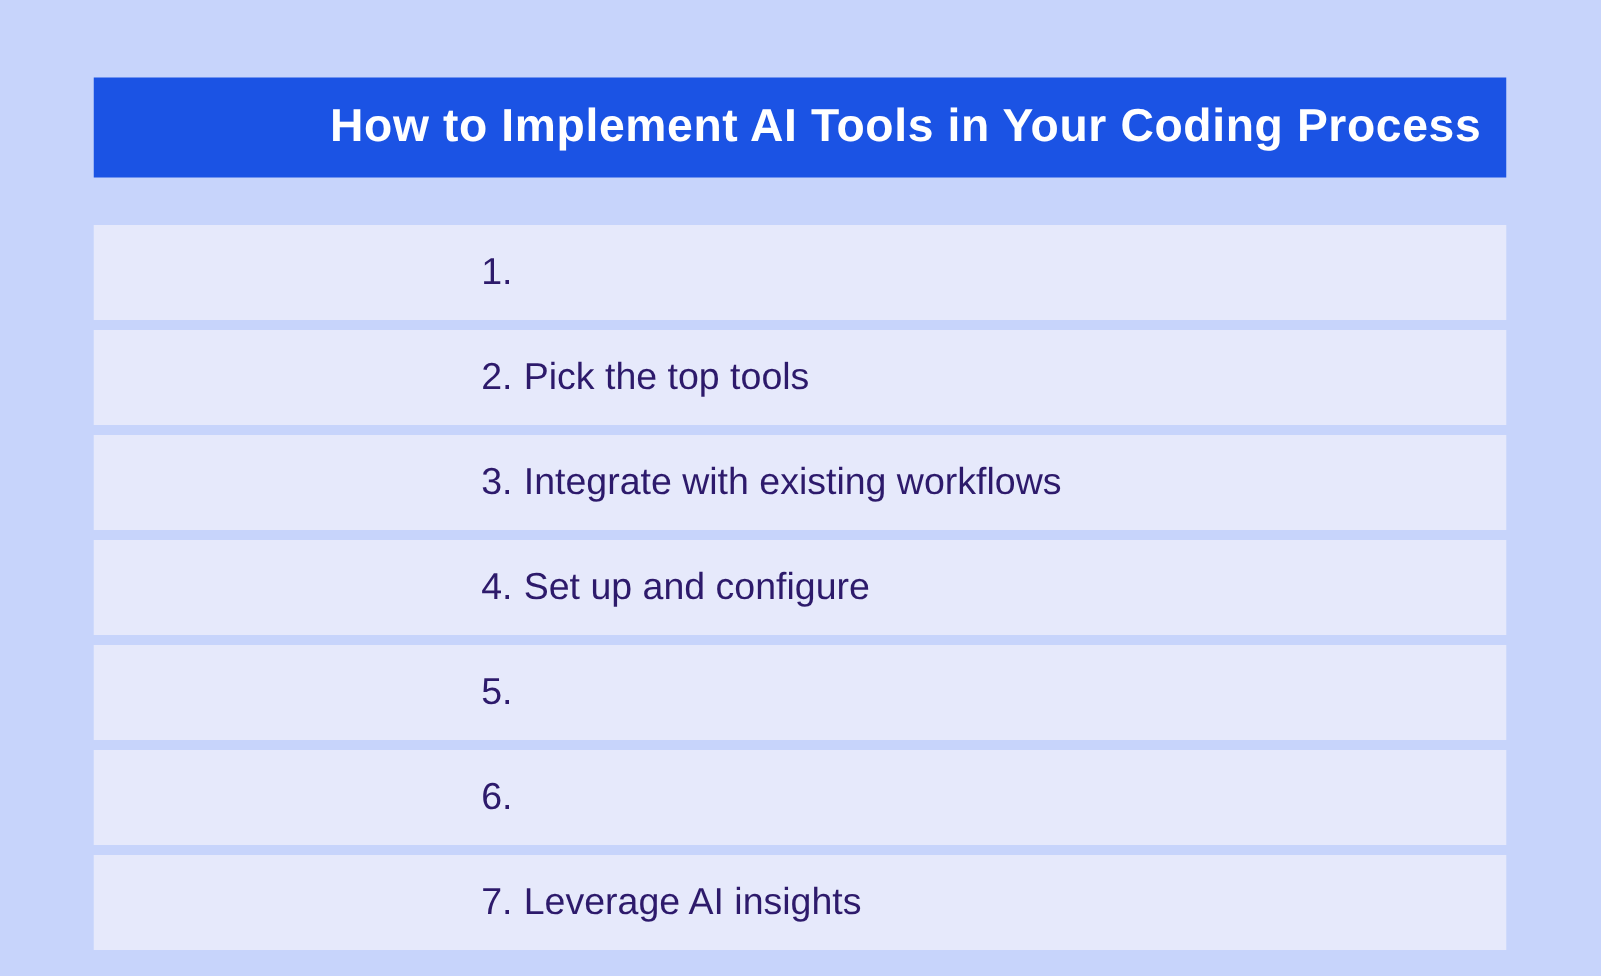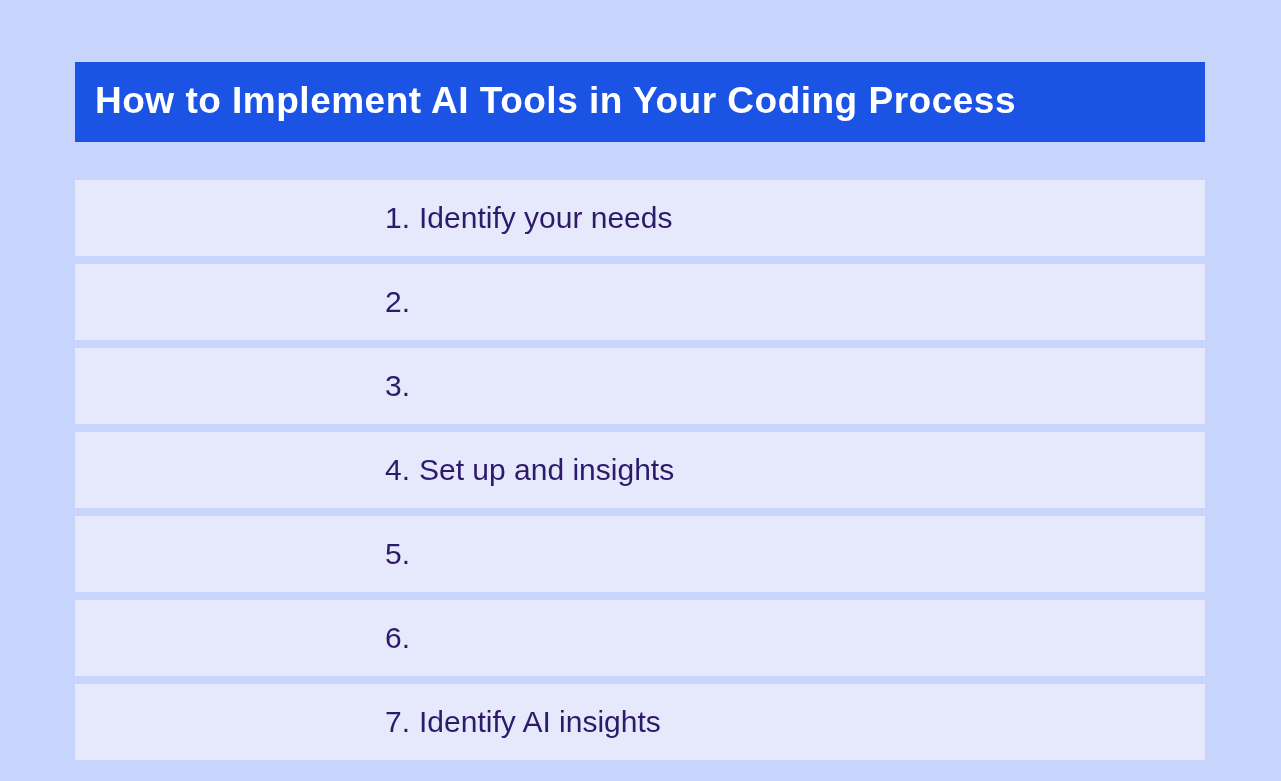--- a/index.html
+++ b/index.html
@@ -15,21 +15,21 @@
     left: 75px;
     top: 62px;
     width: 1130px;
   }
   .title-bar {
     background: #1b53e4;
     color: #ffffff;
     font-size: 37px;
     font-weight: 900;
     letter-spacing: 0.5px;
-    text-align: left;
+    text-align: right;
     padding: 18px 20px 20px 20px;
     font-stretch: expanded;
   }
   .list {
     margin-top: 38px;
   }
   .row {
     display: flex;
     align-items: center;
     height: 76px;
@@ -46,36 +46,37 @@
   }
 </style>
 </head>
 <body>
 
 <div class="card">
   <div class="title-bar">How to Implement AI Tools in Your Coding Process</div>
   <div class="list">
     <div class="row">
       <span class="num">1.</span>
-      <span>Identify your needs</span>
     </div>
     <div class="row">
       <span class="num">2.</span>
+      <span>Pick the top tools</span>
     </div>
     <div class="row">
       <span class="num">3.</span>
+      <span>Integrate with existing workflows</span>
     </div>
     <div class="row">
       <span class="num">4.</span>
-      <span>Set up and insights</span>
+      <span>Set up and configure</span>
     </div>
     <div class="row">
       <span class="num">5.</span>
     </div>
     <div class="row">
       <span class="num">6.</span>
     </div>
     <div class="row">
       <span class="num">7.</span>
-      <span>Identify AI insights</span>
+      <span>Leverage AI insights</span>
     </div>
   </div>
 </div>
 
 </body></html>

